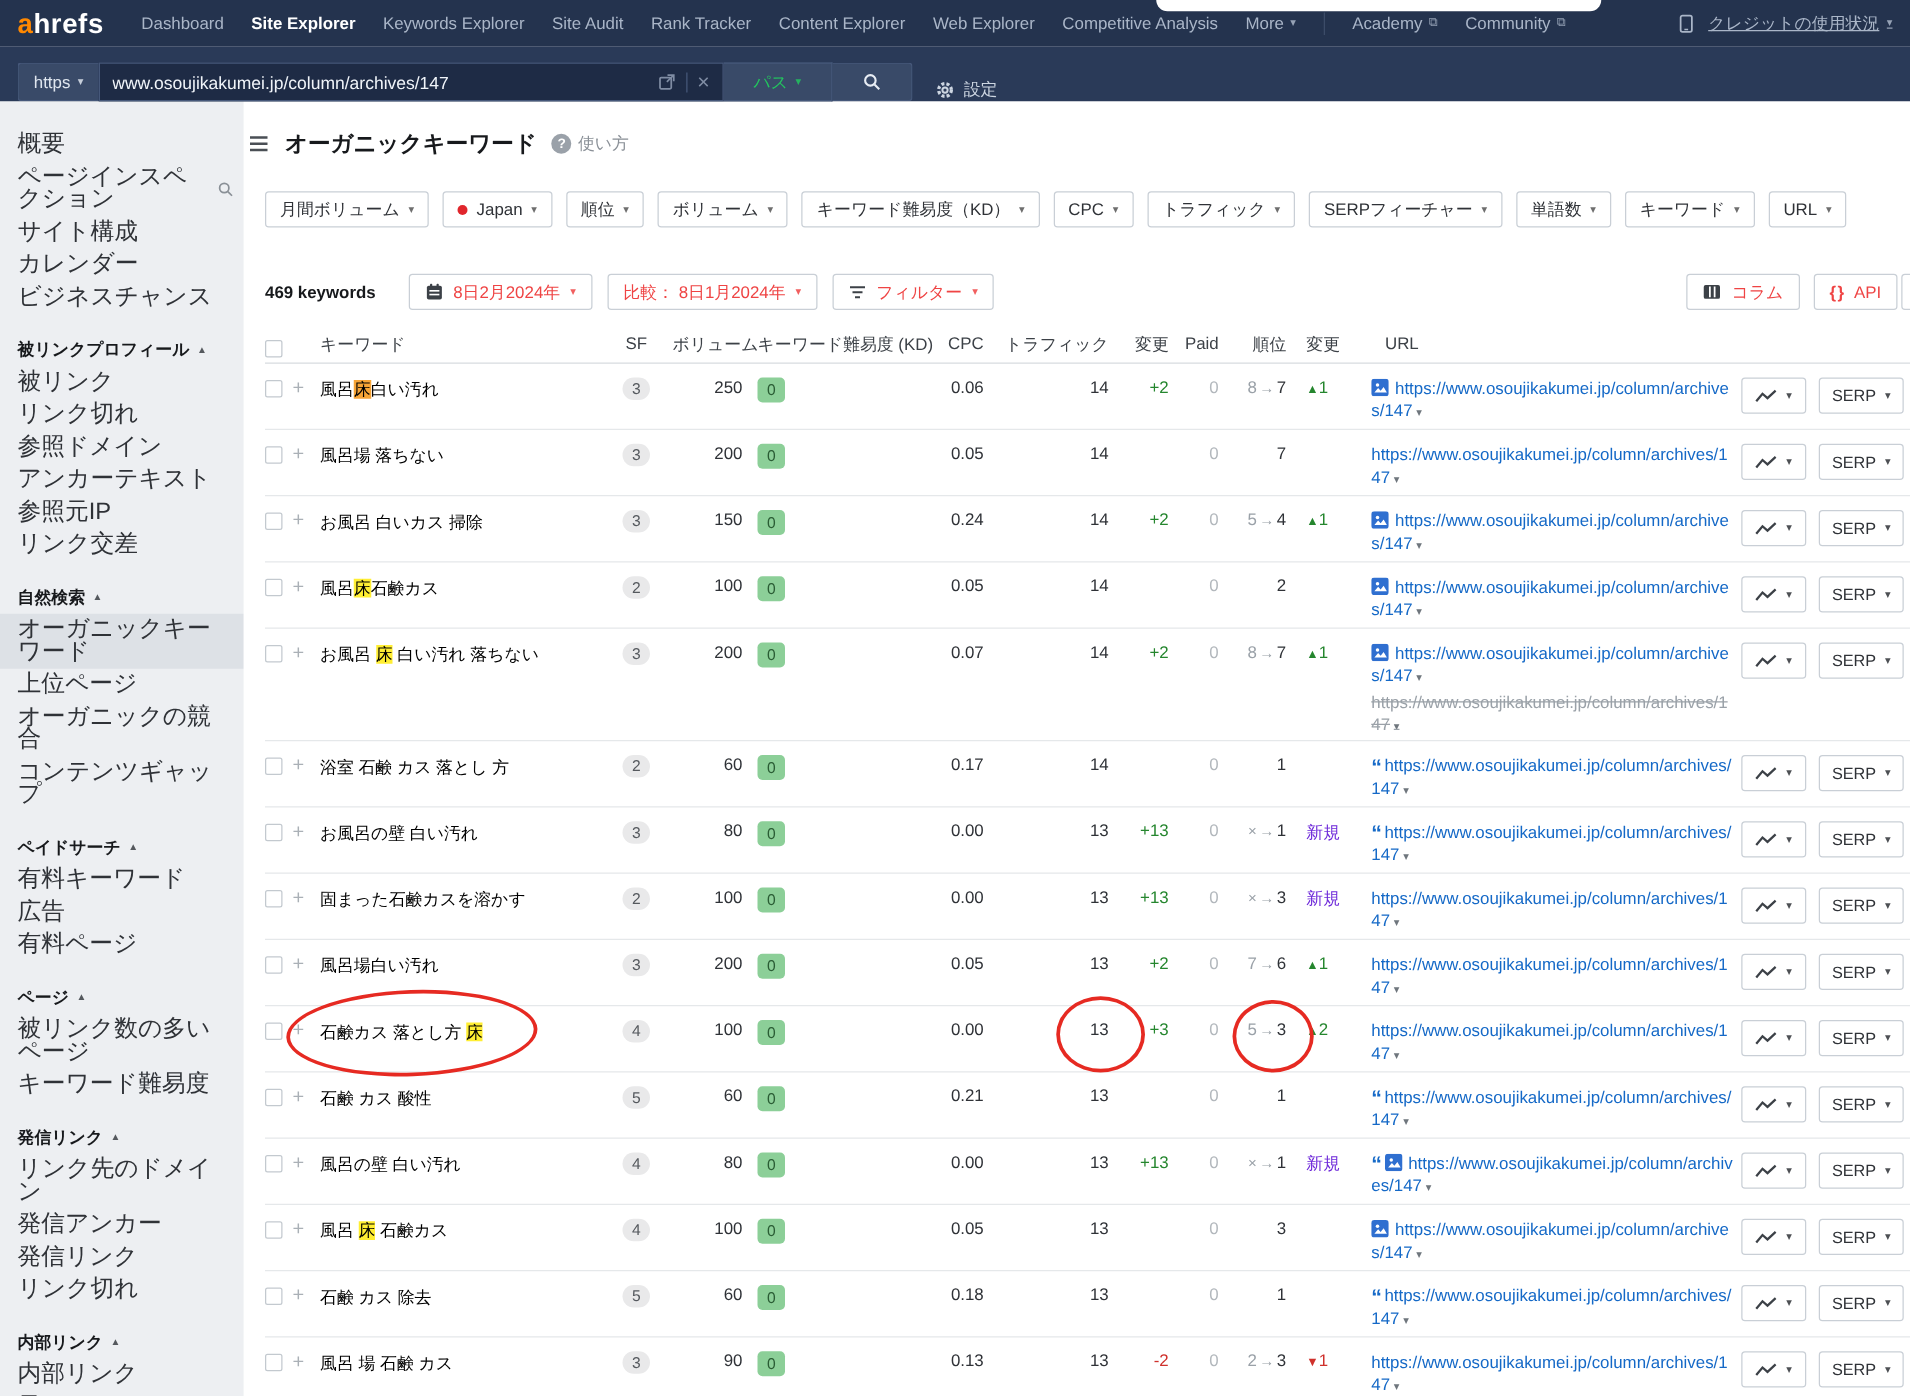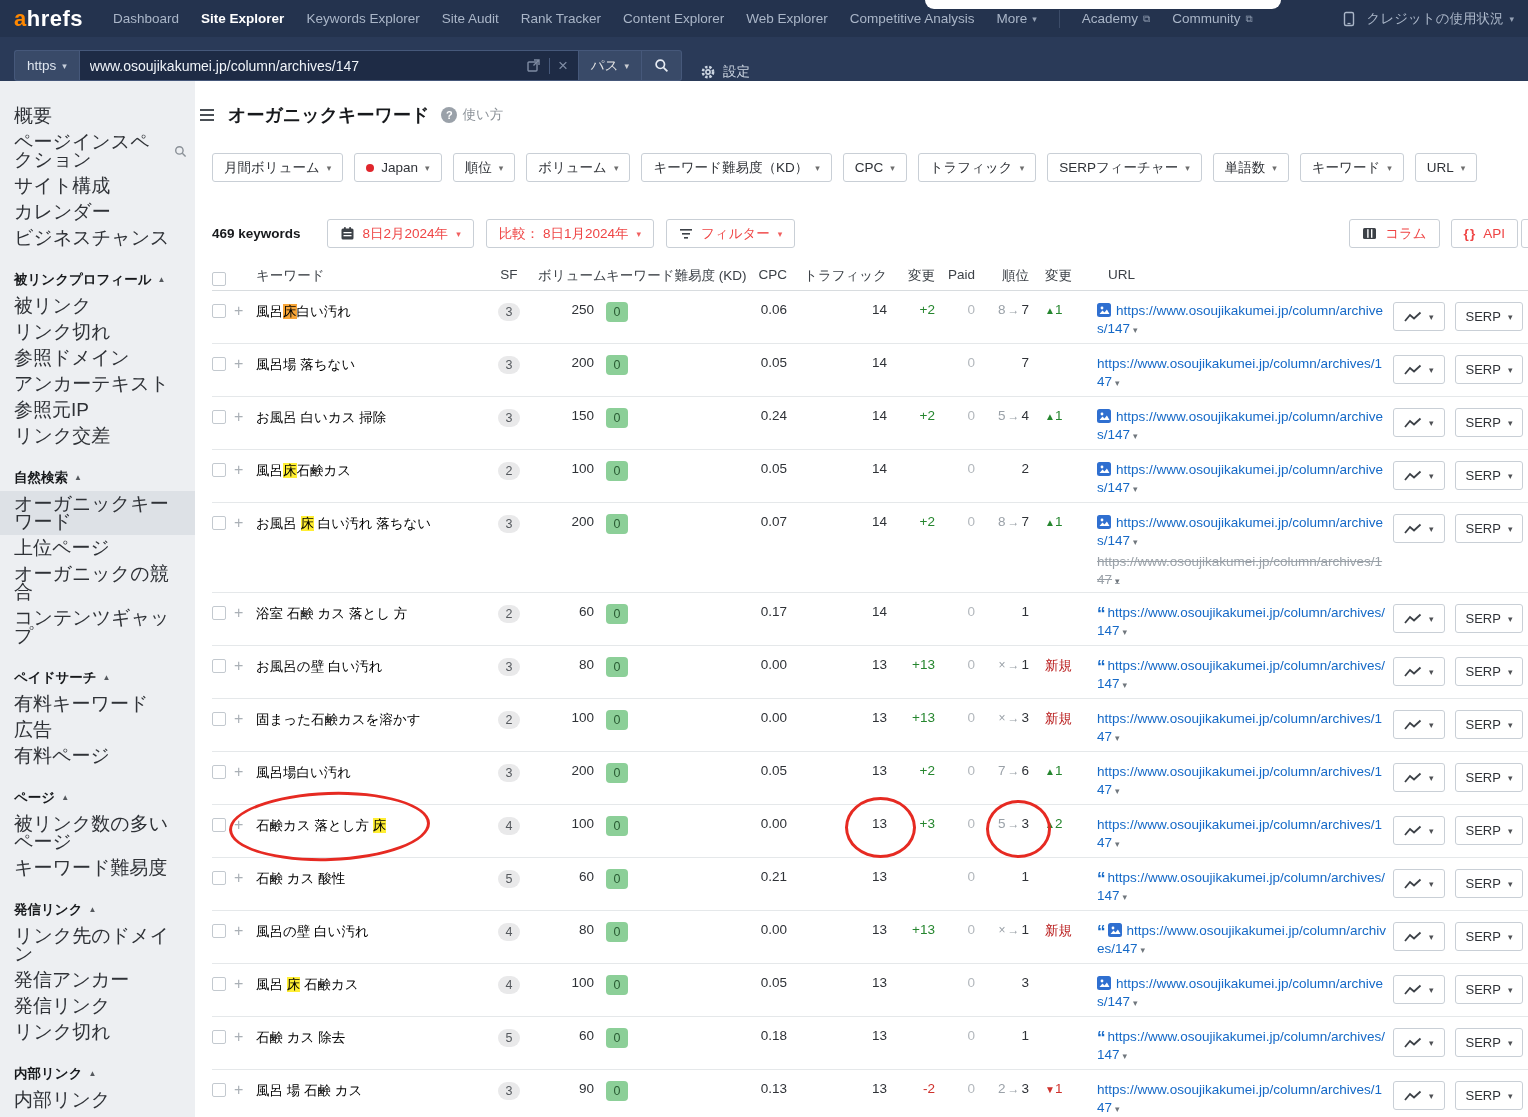--- a/index.html
+++ b/index.html
@@ -23,22 +23,22 @@
   .urlbar { position:absolute; left:0; top:37px; width:100%; height:44px; background:#2a3a58;
             display:flex; align-items:flex-end; padding:0 14px; z-index:4; }
   .url-group { display:flex; align-items:stretch; height:31px; }
   .proto { background:#394a68; color:#dfe6ef; font-size:13.5px; display:flex; align-items:center; gap:6px;
            padding:0 12px; border-radius:3px 0 0 3px; border:1px solid #46587a; border-right:none; cursor:pointer; }
   .url-field { width:500px; background:#1e2b45; border:1px solid #46587a; color:#f0f4f9; font-size:14px;
                display:flex; align-items:center; padding:0 10px; }
   .url-text { flex:1; white-space:nowrap; overflow:hidden; }
   .field-icons { display:flex; align-items:center; gap:8px; color:#7f8ca3; }
   .field-icons .bar { width:1px; height:16px; background:#46587a; }
-  .pill-btn { background:#394a68; border:1px solid #46587a; border-left:none; color:#e5e5e5; font-size:13.5px;
-              display:flex; align-items:center; gap:6px; padding:0 12px; cursor:pointer; }
+  .pill-btn { background:#394a68; border:1px solid #46587a; border-left:none; color:#22c55e; font-size:13.5px;
+              display:flex; align-items:center; gap:6px; padding:0 24px; cursor:pointer; }
   .pill-btn:last-child { border-radius:0 3px 3px 0; }
   .settings { display:flex; align-items:center; gap:7px; color:#cdd6e2; font-size:13.5px; margin-left:18px; cursor:pointer; }
 
   .white-tab { position:absolute; left:925px; top:0; width:356px; height:9px; background:#fff;
                border-radius:0 0 10px 10px; z-index:6; }
 
   
   .sidebar { position:absolute; left:0; top:81px; width:195px; bottom:0; background:#edeff2; padding-top:22px; overflow:hidden; }
   .side-section { margin-bottom:16px; }
   .side-item { font-size:19px; color:#2f3237; padding:4px 8px 4px 14px; line-height:18px; cursor:pointer;
@@ -94,21 +94,21 @@
   .kd-badge { display:inline-block; width:22px; padding:3px 0; background:#8ccf98; border-radius:4px;
               color:#2a5c34; font-size:12.5px; text-align:center; margin-left:6px; }
   .chg-up { color:#25862e; font-size:13.5px; }
   .chg-down { color:#cf312c; font-size:13.5px; }
   .paid { color:#b3b8bd; font-size:13.5px; }
   .rank-old { color:#9aa1a8; }
   .rank-x { color:#9aa1a8; font-size:12px; }
   .rank-arrow { color:#9aa1a8; font-size:12px; padding:0 2px; }
   .rank-new { color:#2f3237; }
   .pos-cell { padding-left:10px; font-size:13.5px; white-space:nowrap; }
-  .pos-up { color:#25862e; } .pos-down { color:#cf312c; } .pos-new { color:#b91c1c; }
+  .pos-up { color:#25862e; } .pos-down { color:#cf312c; } .pos-new { color:#6d28d9; }
   .tri-s { font-size:10px; }
   .url-cell { font-size:13.5px; line-height:18px; word-break:break-all; padding-left:6px; }
   .url-link { color:#1569c7; cursor:pointer; }
   .ucaret { color:#6f767d; font-size:9px; margin-left:3px; }
   .url-old { color:#9aa1a8; text-decoration:line-through; margin-top:2px; }
   .q-icon { color:#1569c7; font-weight:bold; font-size:17px; line-height:10px; vertical-align:-2px; margin-right:4px; letter-spacing:-2px; }
   .img-icon { display:inline-block; vertical-align:-2px; margin-right:5px; }
   .actions { display:flex; gap:10px; justify-content:flex-start; }
   .abtn { height:29px; border:1px solid #c9cfd6; border-radius:3px; background:#fff; display:flex; align-items:center;
           gap:7px; padding:0 10px; font-size:13px; color:#2f3237; cursor:pointer; white-space:nowrap; }
@@ -144,21 +144,21 @@
         <span class="nav-item">Academy<span class="ext">⧉</span></span>
         <span class="nav-item">Community<span class="ext">⧉</span></span>
       </div>
     <div class="nav-right">
       <span class="sicon">
         <svg width="16" height="16" viewBox="0 0 16 16">
             <rect x="3.5" y="1.5" width="9" height="13" rx="1.5" fill="none" stroke="#aab6c8" stroke-width="1.4"></rect>
             <line x1="6.5" y1="12.5" x2="9.5" y2="12.5" stroke="#aab6c8" stroke-width="1.2"></line>
           </svg>
       </span>
-      <span style="display:flex;align-items:center;gap:6px;">
+      <span style="display:flex;align-items:center;gap:6px;text-decoration:underline;">
         <span>クレジットの使用状況</span>
           <span class="caret">▾</span>
       </span>
     </div>
   </div>
 
   <div class="urlbar">
     <div class="url-group">
       <div class="proto">
         <span>https</span>

